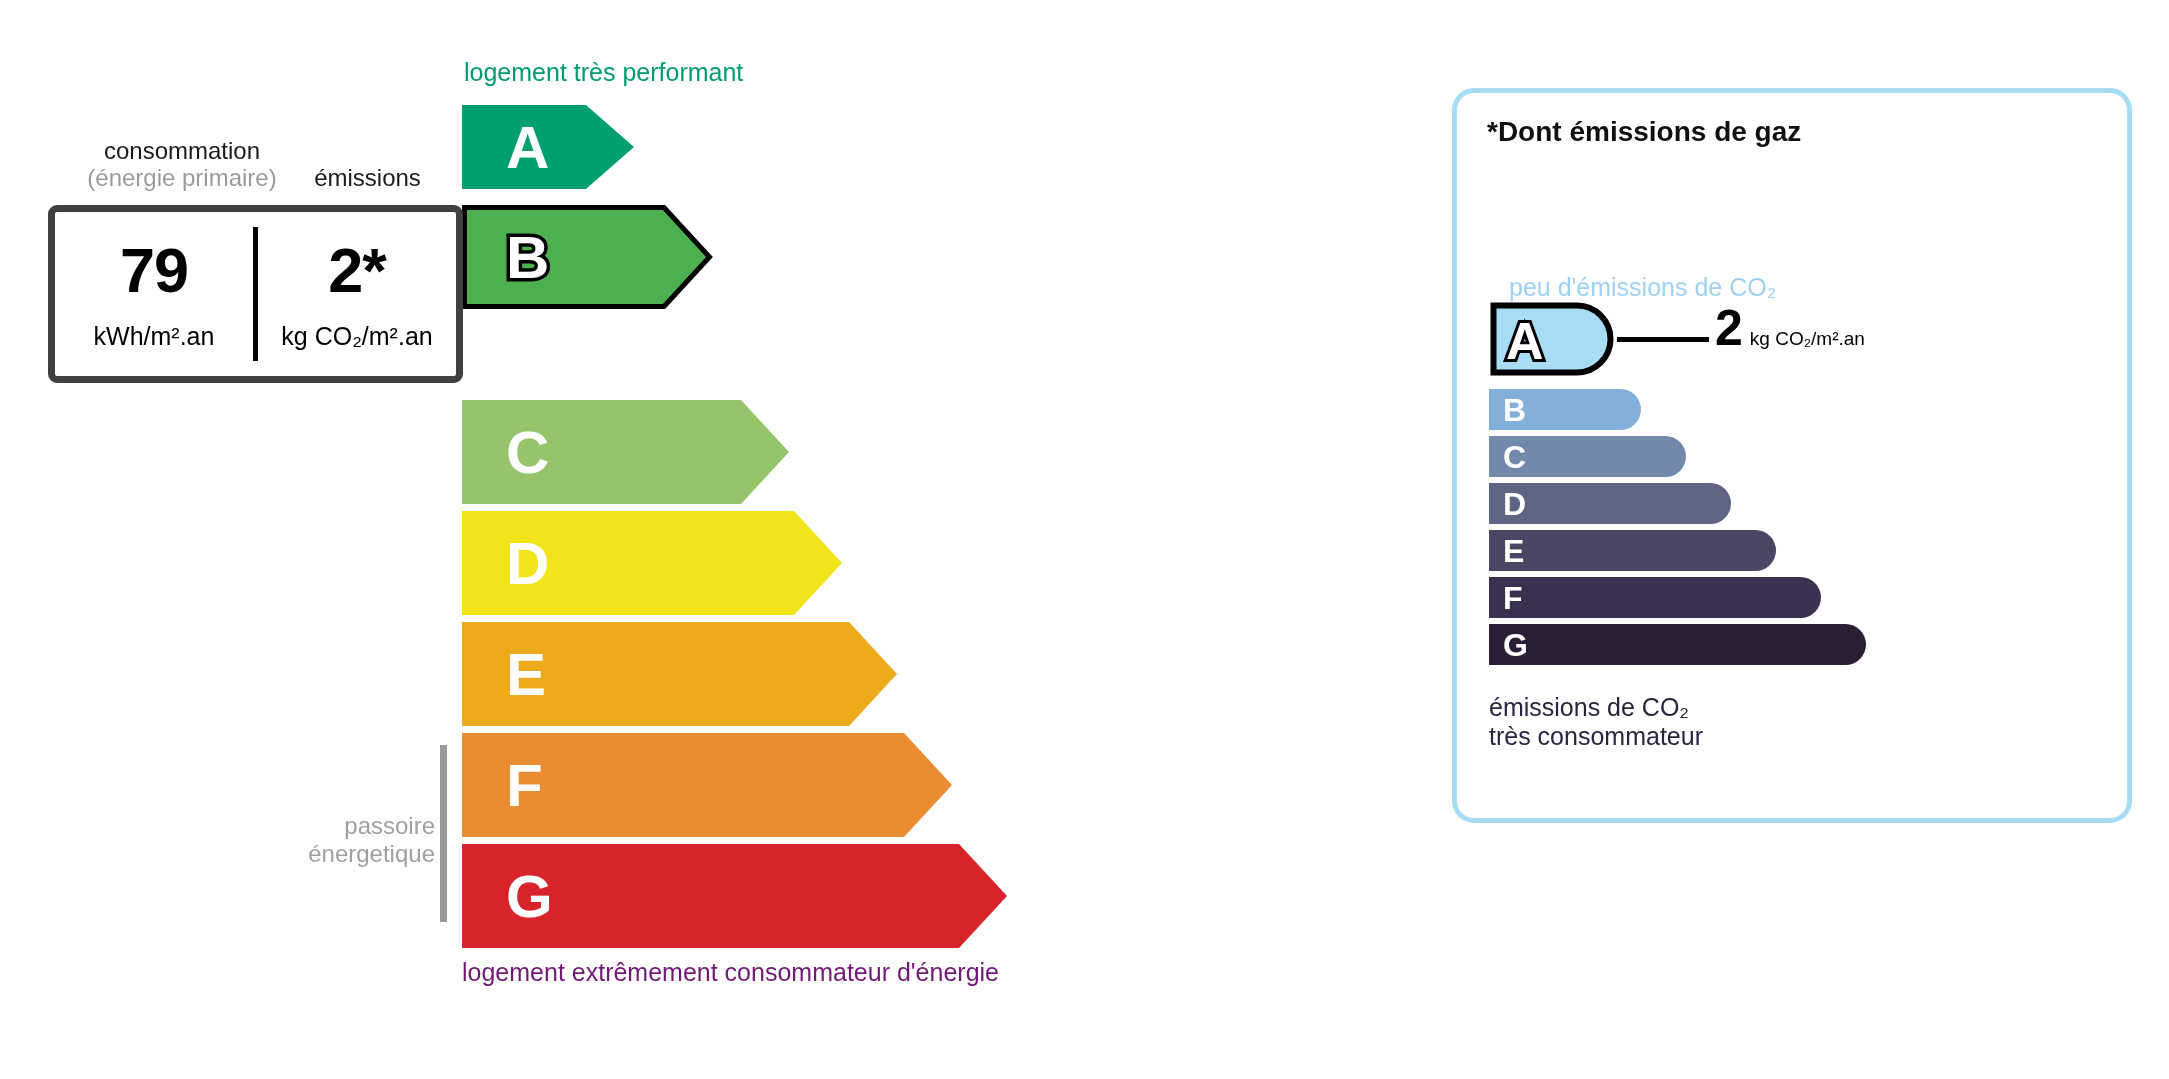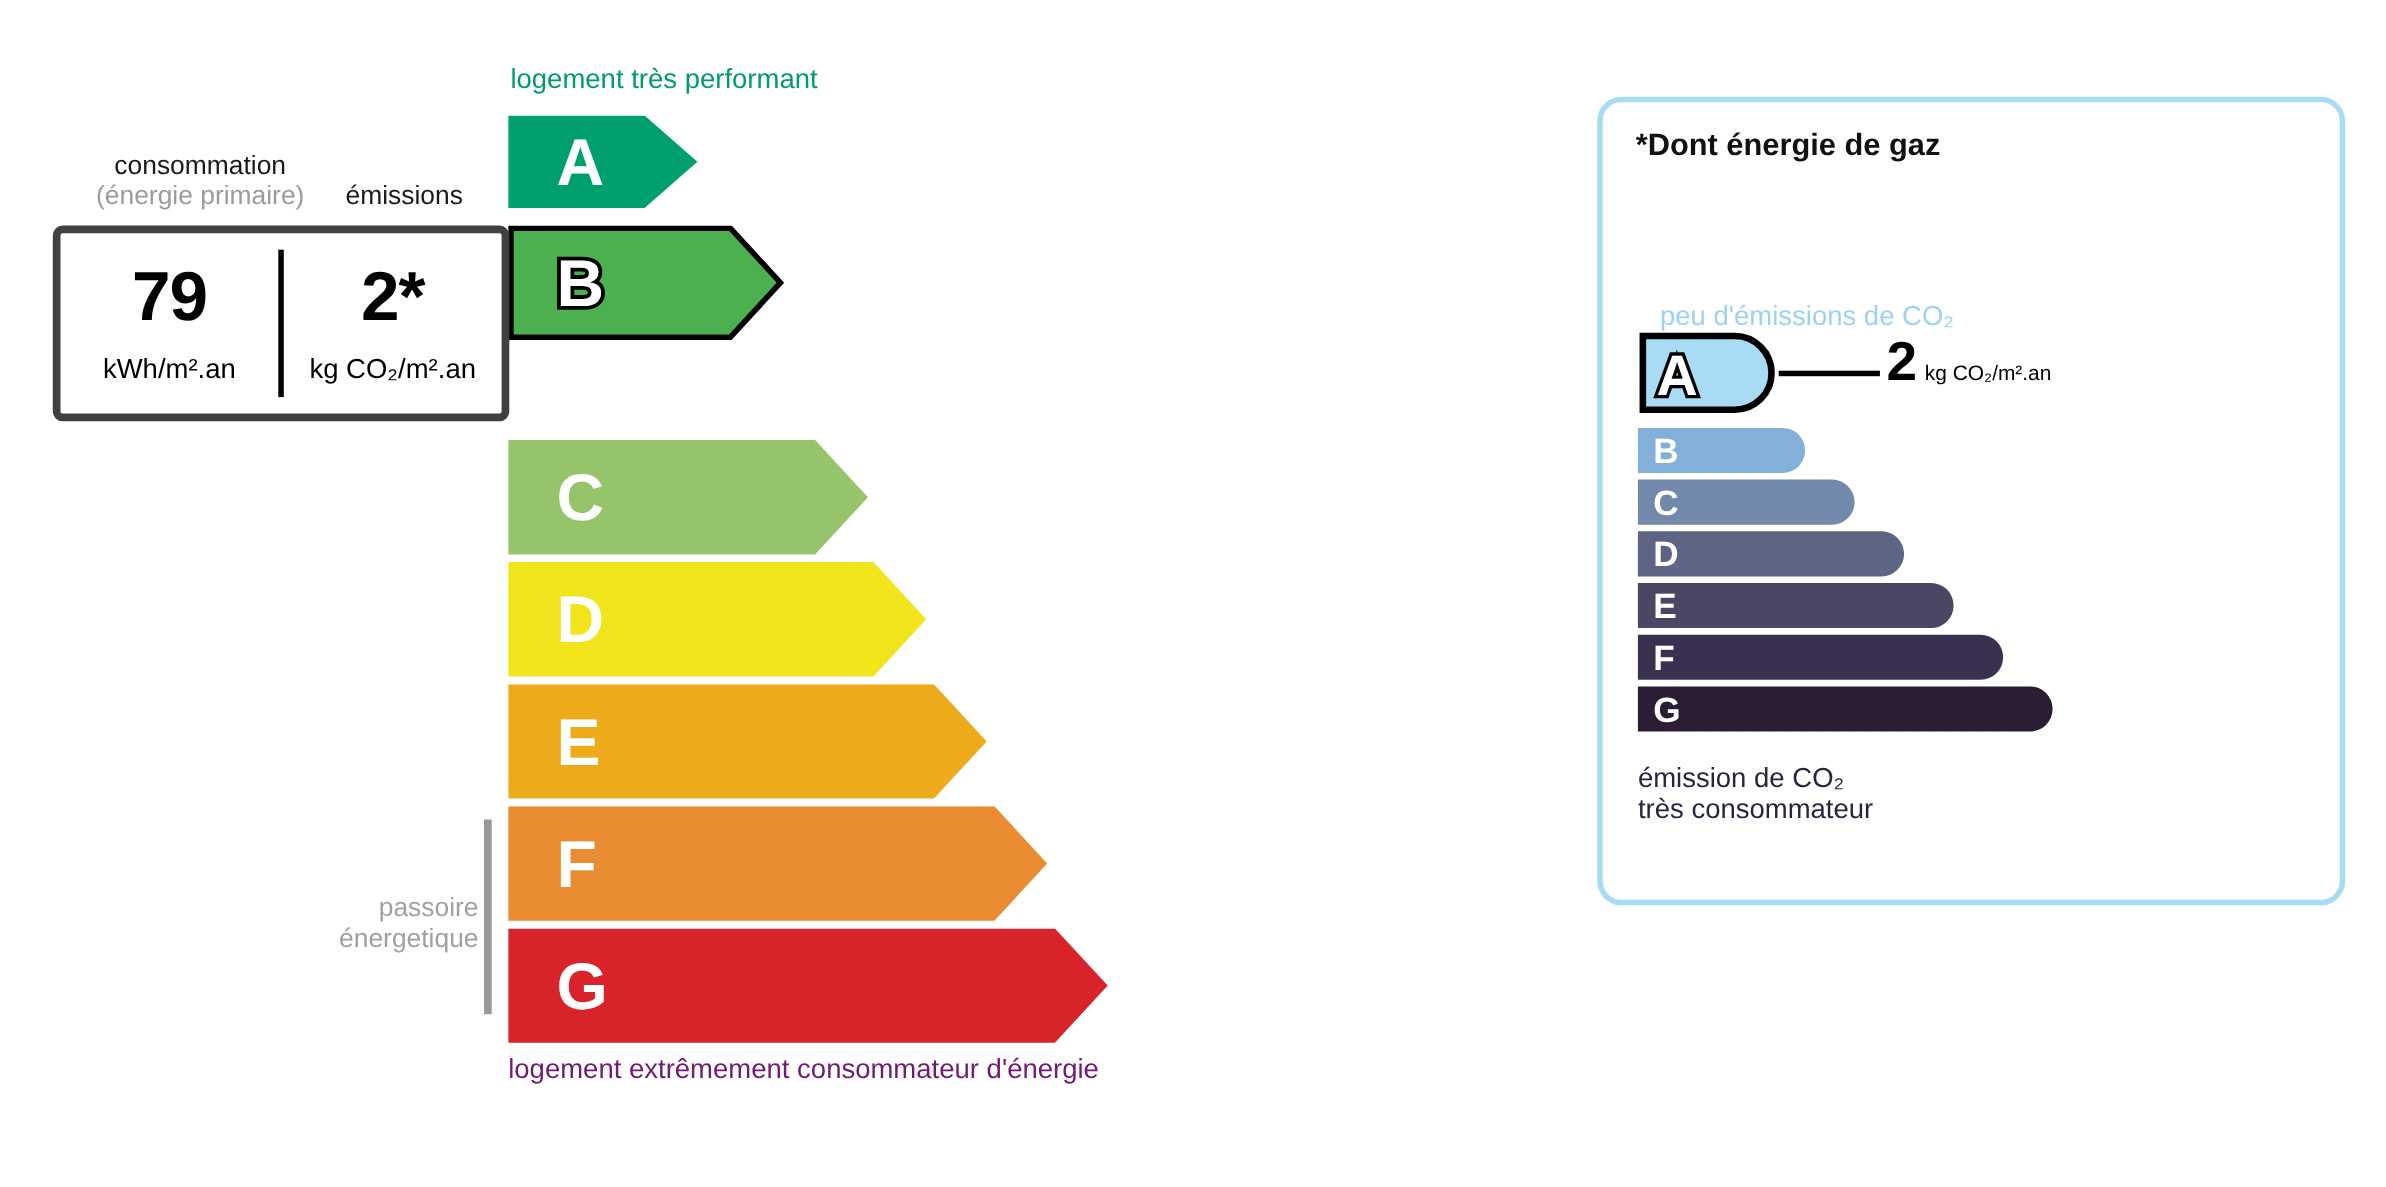--- a/index.html
+++ b/index.html
@@ -304,21 +304,21 @@
         </svg>
         <span class="barletter">G</span>
       </div>
     </div>
 
   <div class="bottomline-red">logement extrêmement consommateur d'énergie</div>
 </div>
 
 <div id="co2-panel">
   <div id="co2-title">
-    <div>*Dont énergie de gaz</div>
+    <div>*Dont émissions de gaz</div>
   </div>
 
   <div id="co2-sublabel">peu d'émissions de CO₂</div>
 
   <div id="co2-a-row">
     <div id="co2-a-badge">
       <svg width="128" height="76" viewBox="0 0 128 76">
         <path d="M4.5 4.5 H 88 A 33.5 33.5 0 0 1 88 71.5 H 4.5 Z" fill="#a8dcf5" stroke="#000" stroke-width="6"></path>
       </svg>
       <span class="a-letter">A</span>
@@ -347,16 +347,16 @@
       </div>
       <div class="co2bar" style="top: 484px; width: 332px; background: rgb(58, 48, 80);">
         <span class="lt">F</span>
       </div>
       <div class="co2bar" style="top: 531px; width: 377px; background: rgb(42, 29, 52);">
         <span class="lt">G</span>
       </div>
     </div>
 
   <div id="co2-footer">
-    <div>émission de CO₂</div>
+    <div>émissions de CO₂</div>
     <div>très consommateur</div>
   </div>
 </div>
 
 </body></html>

